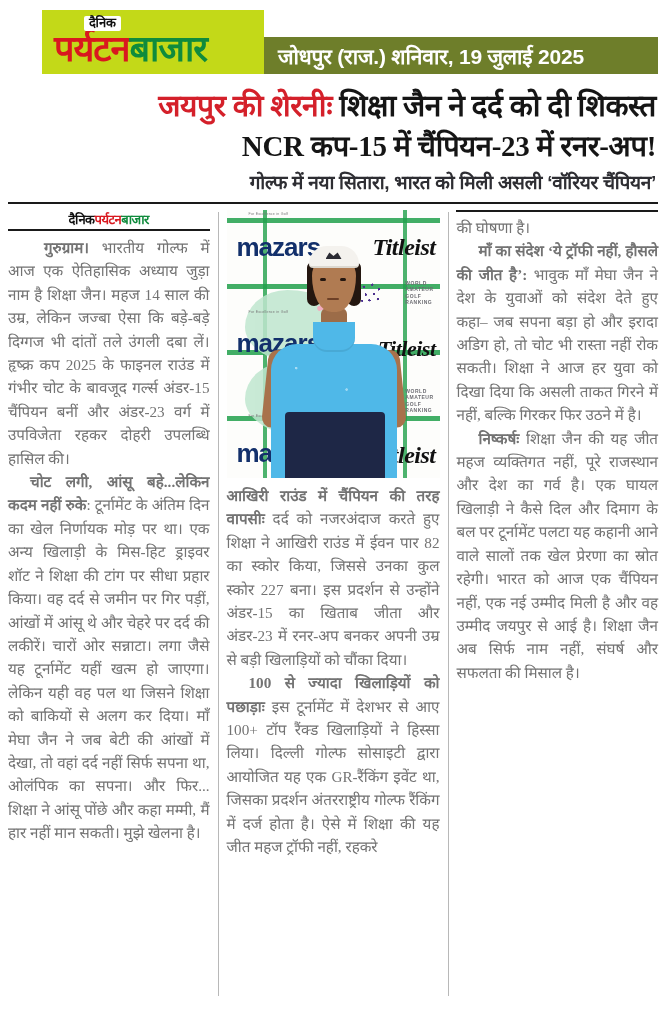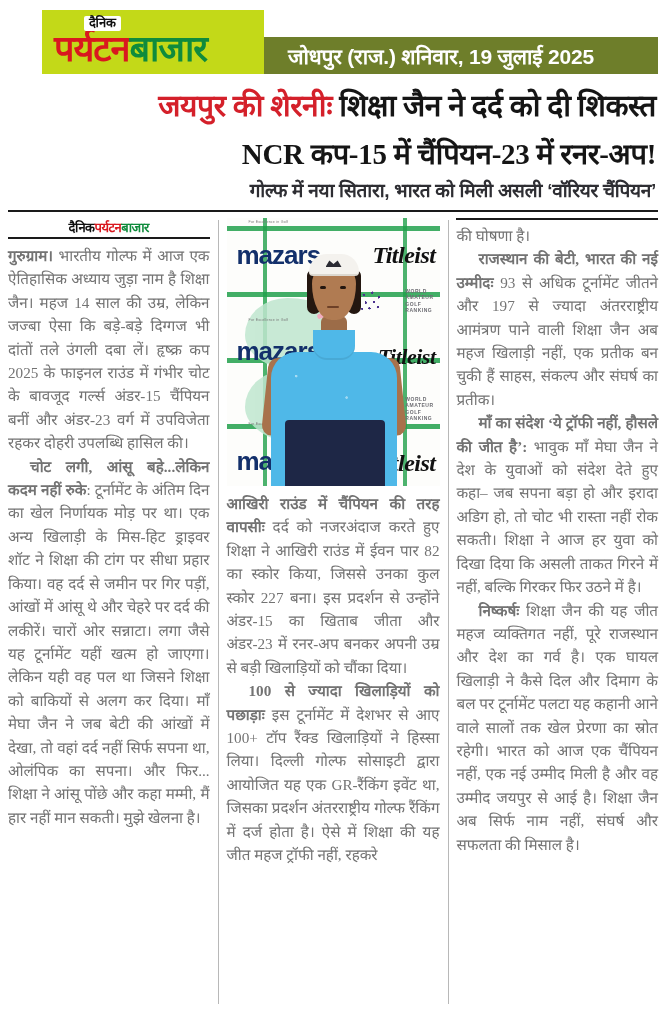--- a/index.html
+++ b/index.html
@@ -55,21 +55,21 @@
     white-space: nowrap;
   }
   .logo-main .red { color: #d9181f; }
   .logo-main .green { color: #0f8b3c; }
 
   .date-block {
     flex: 1;
     background: #6e7e2a;
     display: flex;
     align-items: center;
-    padding-left: 24px;
+    padding-left: 14px;
     margin-top: 27px;
   }
   .date-text {
     color: #ffffff;
     font-family: "Liberation Sans", sans-serif;
     font-weight: bold;
     font-size: 21px;
     letter-spacing: -0.2px;
     white-space: nowrap;
   }
@@ -90,21 +90,20 @@
   .headline-1 .hl-red { color: #d4202a; }
   .headline-1 .hl-black { color: #151515; }
   .headline-2 {
     font-family: "Liberation Serif", serif;
     font-weight: bold;
     font-size: 29px;
     line-height: 40px;
     color: #151515;
     letter-spacing: -0.3px;
     white-space: nowrap;
-    margin-top: 8px;
   }
   .subhead {
     font-family: "Liberation Sans", sans-serif;
     font-weight: bold;
     font-size: 19px;
     line-height: 30px;
     color: #2e2e33;
     letter-spacing: -0.3px;
     white-space: nowrap;
     margin-top: 2px;
@@ -161,21 +160,21 @@
     margin: 0;
     font-family: "Liberation Serif", "DejaVu Serif", serif;
     font-size: 15.2px;
     line-height: 23.4px;
     text-align: justify;
     text-justify: inter-word;
     color: #737373;
     hyphens: none;
   }
   p.body + p.body { text-indent: 22px; }
-  p.body .lead { font-weight: bold; }
+  p.body .lead { font-weight: bold; margin-left: 36px; }
   p.body .subhead-inline { font-weight: bold; }
 
   
   .photo {
     width: 213px;
     height: 268px;
     position: relative;
     overflow: hidden;
     background: #000000;
     margin-bottom: 6px;
@@ -472,18 +471,17 @@
 
     <p class="body"><span class="subhead-inline">आखिरी राउंड में चैंपियन की तरह वापसीः</span><span> दर्द को नजरअंदाज करते हुए शिक्षा ने आखिरी राउंड में ईवन पार 82 का स्कोर किया, जिससे उनका कुल स्कोर 227 बना। इस प्रदर्शन से उन्होंने अंडर-15 का खिताब जीता और अंडर-23 में रनर-अप बनकर अपनी उम्र से बड़ी खिलाड़ियों को चौंका दिया।</span></p>
     <p class="body"><span class="subhead-inline">100 से ज्यादा खिलाड़ियों को पछाड़ाः</span><span> इस टूर्नामेंट में देशभर से आए 100+ टॉप रैंक्ड खिलाड़ियों ने हिस्सा लिया। दिल्ली गोल्फ सोसाइटी द्वारा आयोजित यह एक GR-रैंकिंग इवेंट था, जिसका प्रदर्शन अंतरराष्ट्रीय गोल्फ रैंकिंग में दर्ज होता है। ऐसे में शिक्षा की यह जीत महज ट्रॉफी नहीं, रहकरे</span></p>
   </div>
 
   <div class="col-divider"></div>
 
   <div class="col">
     <div class="col3-toprule"></div>
     <p class="body"><span>की घोषणा है।</span></p>
-    <p class="body"><span class="subhead-inline">राजस्थान की बेटी, भारत की नई उम्मीदः</span><span> 93 से अधिक टूर्नामेंट जीतने और 197 से ज्यादा अंतरराष्ट्रीय आमंत्रण पाने वाली शिक्षा जैन अब महज खिलाड़ी नहीं, एक प्रतीक बन चुकी हैं साहस, संकल्प और संघर्ष का प्रतीक।</span></p>
     <p class="body"><span class="subhead-inline">माँ का संदेश ‘ये ट्रॉफी नहीं, हौसले की जीत है’:</span><span> भावुक माँ मेघा जैन ने देश के युवाओं को संदेश देते हुए कहा– जब सपना बड़ा हो और इरादा अडिग हो, तो चोट भी रास्ता नहीं रोक सकती। शिक्षा ने आज हर युवा को दिखा दिया कि असली ताकत गिरने में नहीं, बल्कि गिरकर फिर उठने में है।</span></p>
     <p class="body"><span class="subhead-inline">निष्कर्षः</span><span> शिक्षा जैन की यह जीत महज व्यक्तिगत नहीं, पूरे राजस्थान और देश का गर्व है। एक घायल खिलाड़ी ने कैसे दिल और दिमाग के बल पर टूर्नामेंट पलटा यह कहानी आने वाले सालों तक खेल प्रेरणा का स्रोत रहेगी। भारत को आज एक चैंपियन नहीं, एक नई उम्मीद मिली है और वह उम्मीद जयपुर से आई है। शिक्षा जैन अब सिर्फ नाम नहीं, संघर्ष और सफलता की मिसाल है।</span></p>
   </div>
 
 </div>
 
 </body></html>

